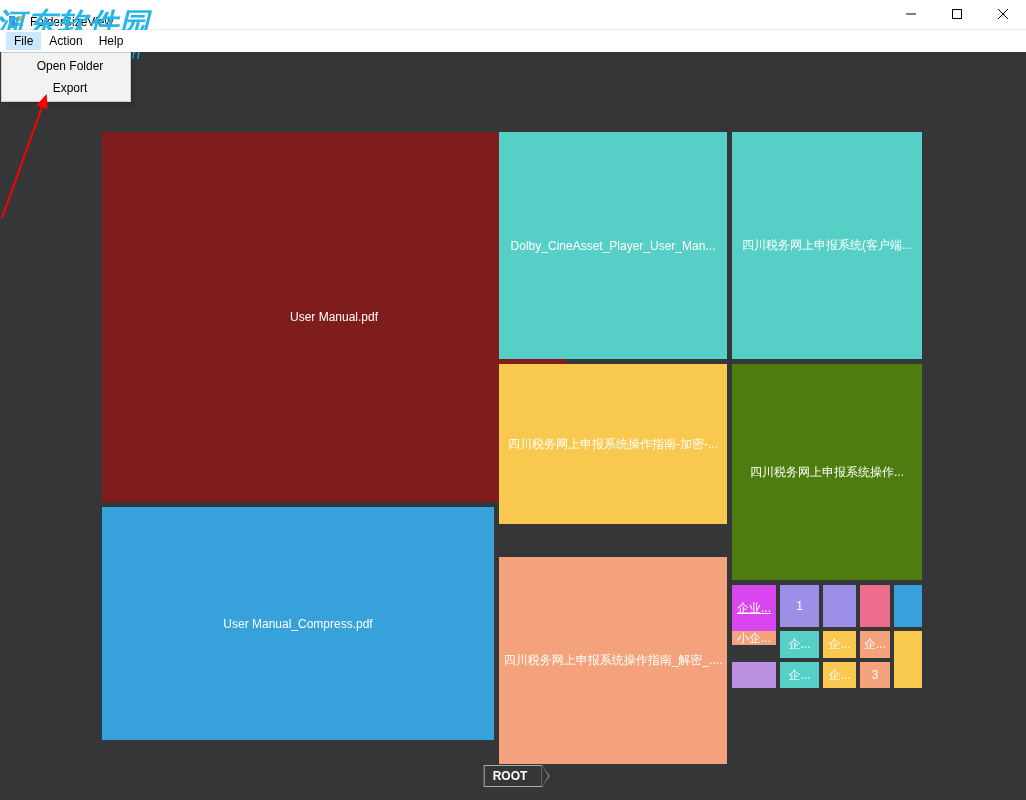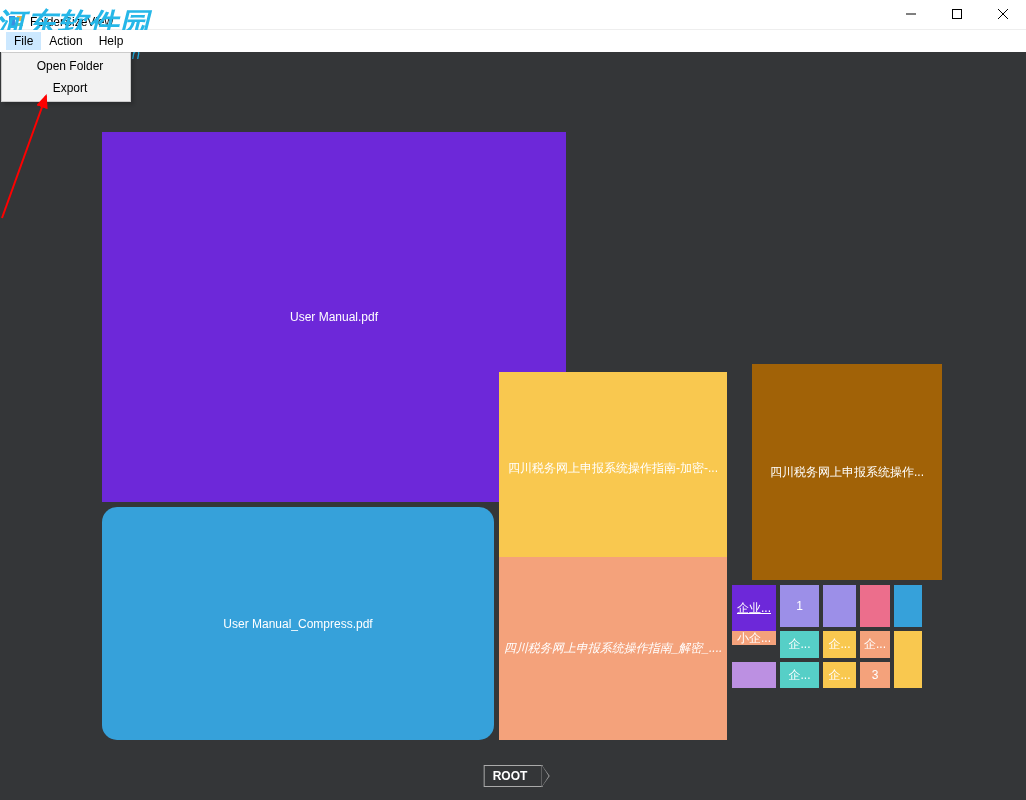--- a/index.html
+++ b/index.html
@@ -82,26 +82,28 @@
   <div class="menu-item">Help</div>
 </div>
 
 <div class="file-dropdown">
   <div class="dd-item">Open Folder</div>
   <div class="dd-item">Export</div>
 </div>
 
 <div class="canvas">
   <div class="treemap" id="treemap">
-      <div class="tile" style="left: 0px; top: 0px; width: 464px; height: 370px; background: #6d28d9;">User Manual.pdf</div>
-      <div class="tile" style="left: 0px; top: 375px; width: 392px; height: 233px; background: rgb(54, 161, 218); border-radius: 15px;">User Manual_Compress.pdf</div>
-      <div class="tile" style="left: 397px; top: 240px; width: 228px; height: 192px; background: rgb(249, 200, 79);">四川税务网上申报系统操作指南-加密-...</div>
-      <div class="tile" style="left: 397px; top: 425px; width: 228px; height: 183px; background: rgb(244, 162, 123); font-style: italic;">四川税务网上申报系统操作指南_解密_....</div>
-      <div class="tile" style="left: 630px; top: 232px; width: 190px; height: 216px; background: #a16207; margin-left: 20px;">四川税务网上申报系统操作...</div>
-      <div class="tile" style="left: 630px; top: 453px; width: 44px; height: 47px; background: #6d28d9; text-decoration: underline;">企业...</div>
+      <div class="tile" style="left: 0px; top: 0px; width: 464px; height: 370px; background: #7f1d1d;">User Manual.pdf</div>
+      <div class="tile" style="left: 0px; top: 375px; width: 392px; height: 233px; background: rgb(54, 161, 218);">User Manual_Compress.pdf</div>
+      <div class="tile" style="left: 397px; top: 0px; width: 228px; height: 227px; background: rgb(86, 207, 199);">Dolby_CineAsset_Player_User_Man...</div>
+      <div class="tile" style="left: 397px; top: 232px; width: 228px; height: 160px; background: rgb(249, 200, 79);">四川税务网上申报系统操作指南-加密-...</div>
+      <div class="tile" style="left: 397px; top: 425px; width: 228px; height: 207px; background: rgb(244, 162, 123);">四川税务网上申报系统操作指南_解密_....</div>
+      <div class="tile" style="left: 630px; top: 0px; width: 190px; height: 227px; background: rgb(86, 207, 199);">四川税务网上申报系统(客户端...</div>
+      <div class="tile" style="left: 630px; top: 232px; width: 190px; height: 216px; background: #4d7c0f;">四川税务网上申报系统操作...</div>
+      <div class="tile" style="left: 630px; top: 453px; width: 44px; height: 47px; background: #d946ef; text-decoration: underline;">企业...</div>
       <div class="tile" style="left: 678px; top: 453px; width: 39px; height: 42px; background: rgb(156, 143, 232);">1</div>
       <div class="tile" style="left: 721px; top: 453px; width: 33px; height: 42px; background: rgb(156, 143, 232);"></div>
       <div class="tile" style="left: 758px; top: 453px; width: 30px; height: 42px; background: rgb(236, 110, 140);"></div>
       <div class="tile" style="left: 792px; top: 453px; width: 28px; height: 42px; background: rgb(54, 161, 218);"></div>
       <div class="tile" style="left: 630px; top: 499px; width: 44px; height: 14px; background: rgb(244, 162, 123);">小企...</div>
       <div class="tile" style="left: 678px; top: 499px; width: 39px; height: 27px; background: rgb(86, 207, 199);">企...</div>
       <div class="tile" style="left: 721px; top: 499px; width: 33px; height: 27px; background: rgb(249, 200, 79);">企...</div>
       <div class="tile" style="left: 758px; top: 499px; width: 30px; height: 27px; background: rgb(244, 162, 123);">企...</div>
       <div class="tile" style="left: 630px; top: 530px; width: 44px; height: 26px; background: rgb(188, 144, 226);"></div>
       <div class="tile" style="left: 678px; top: 530px; width: 39px; height: 26px; background: rgb(86, 207, 199);">企...</div>

